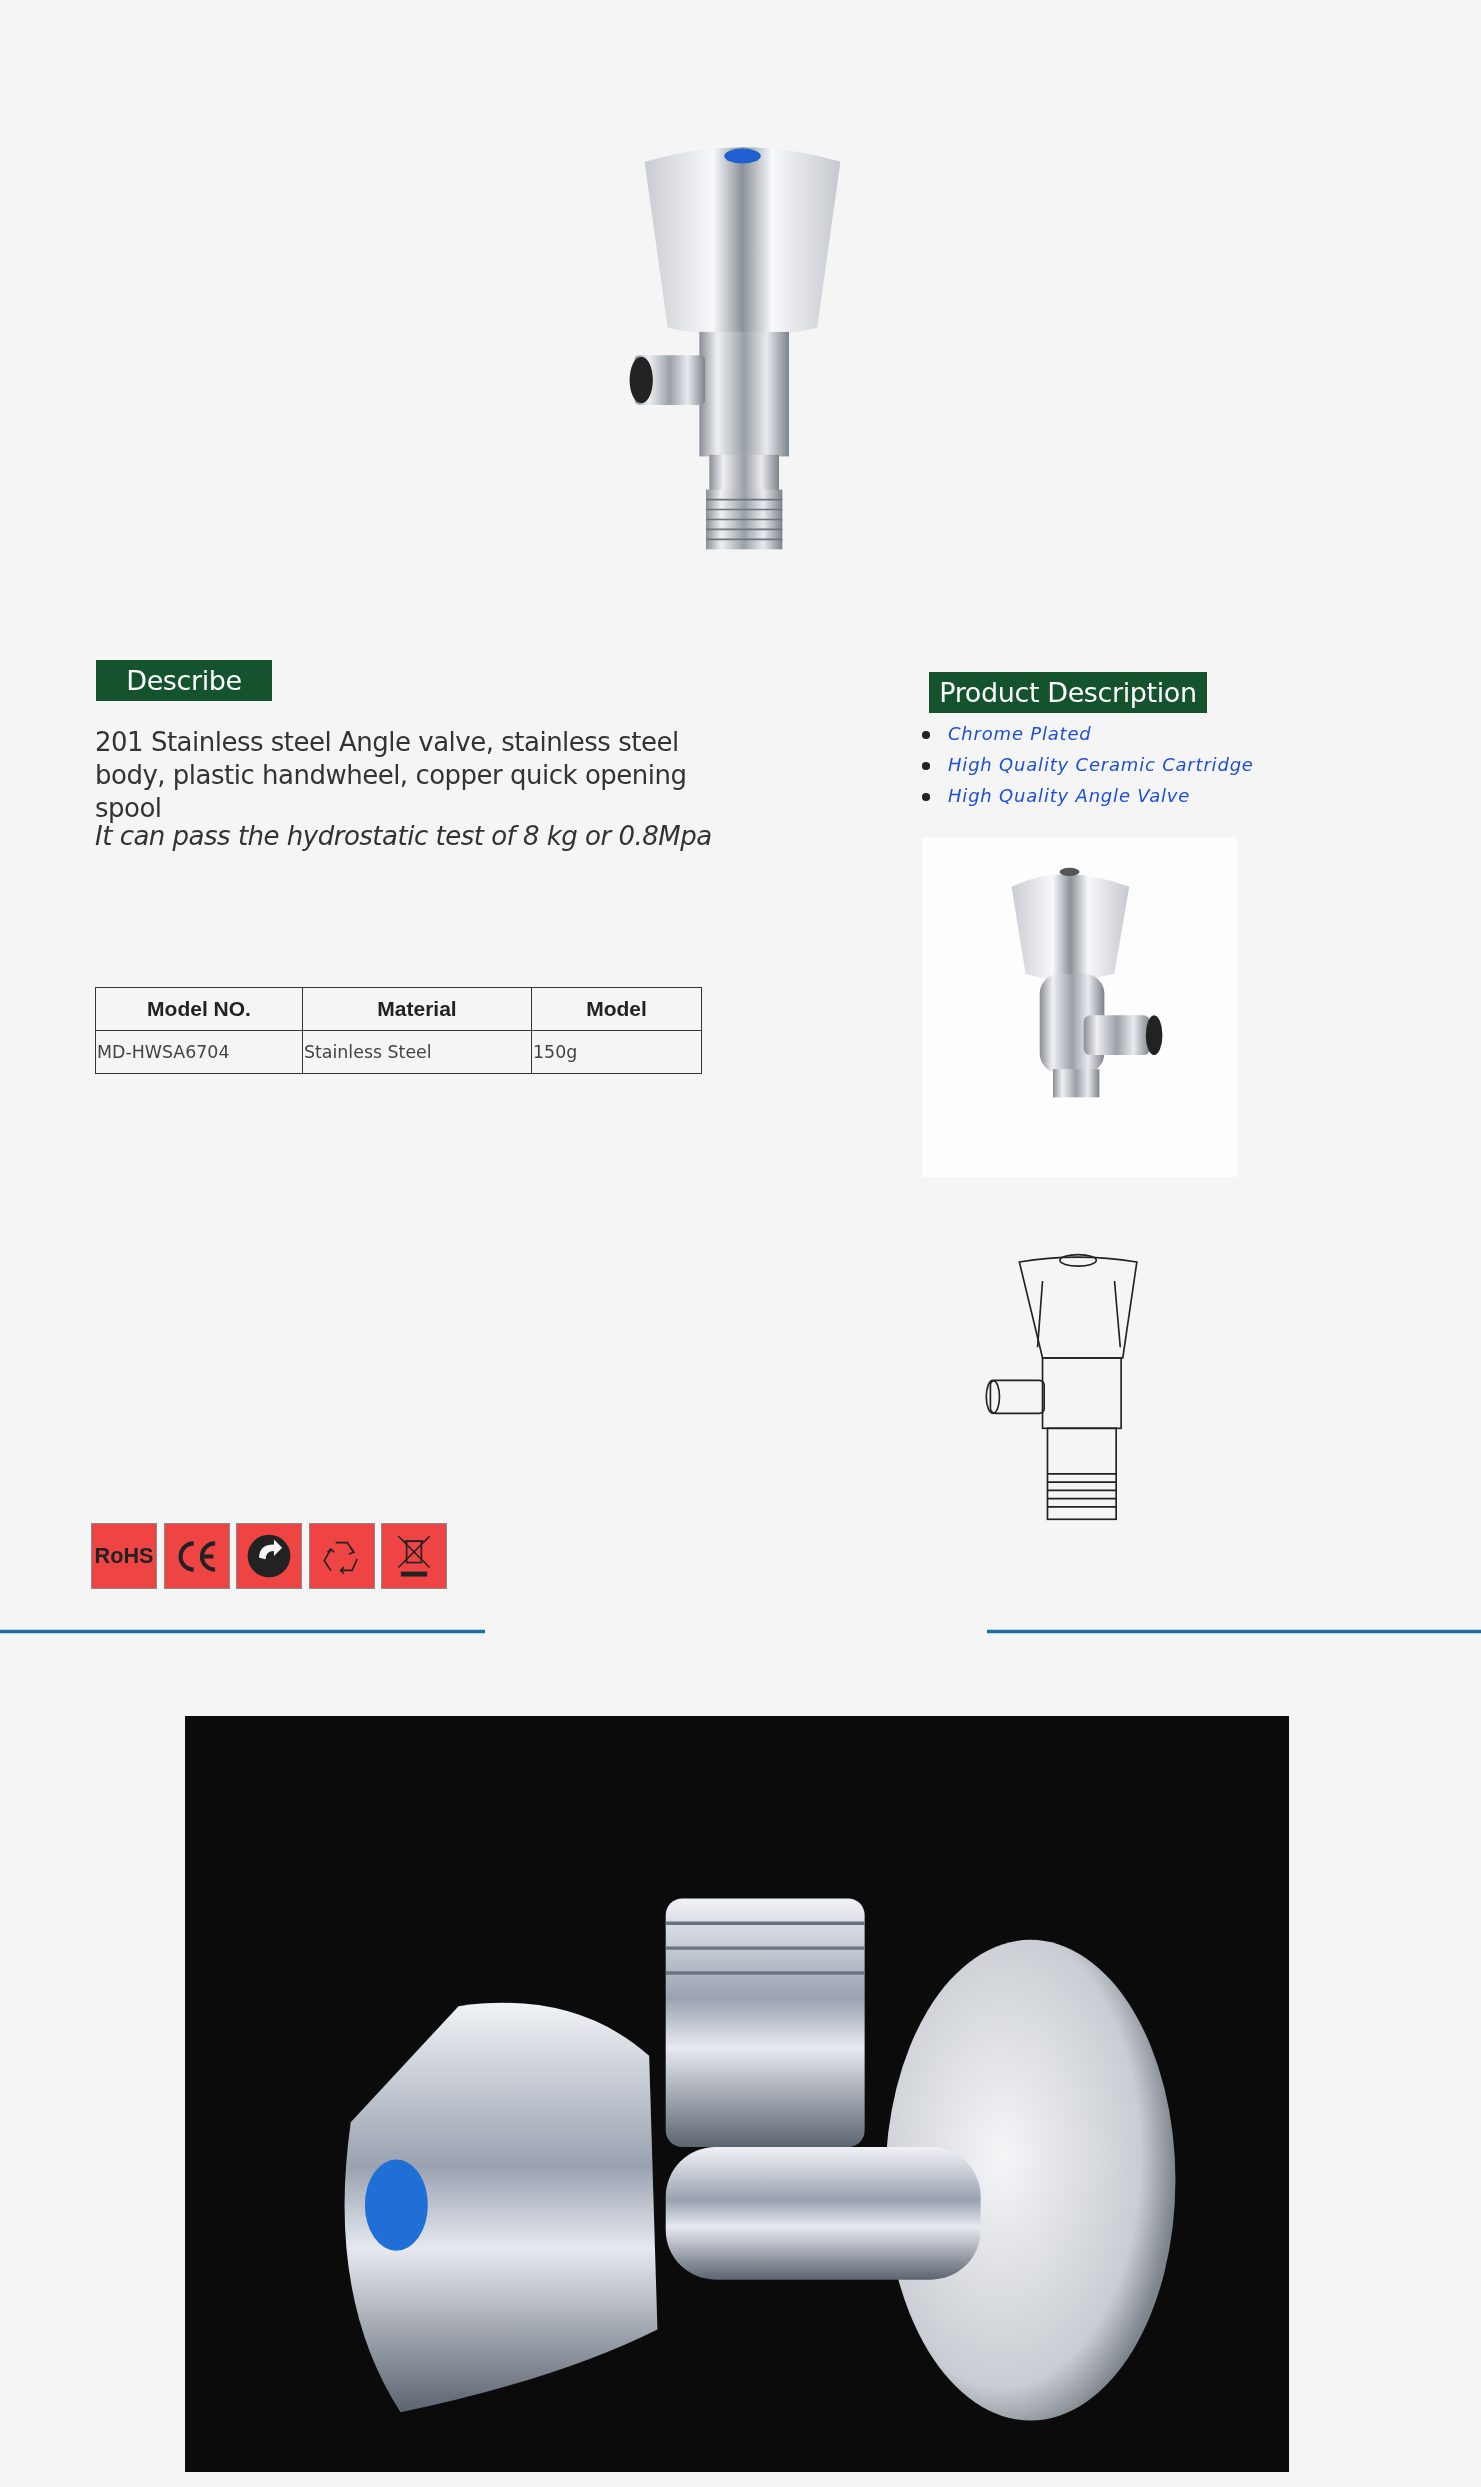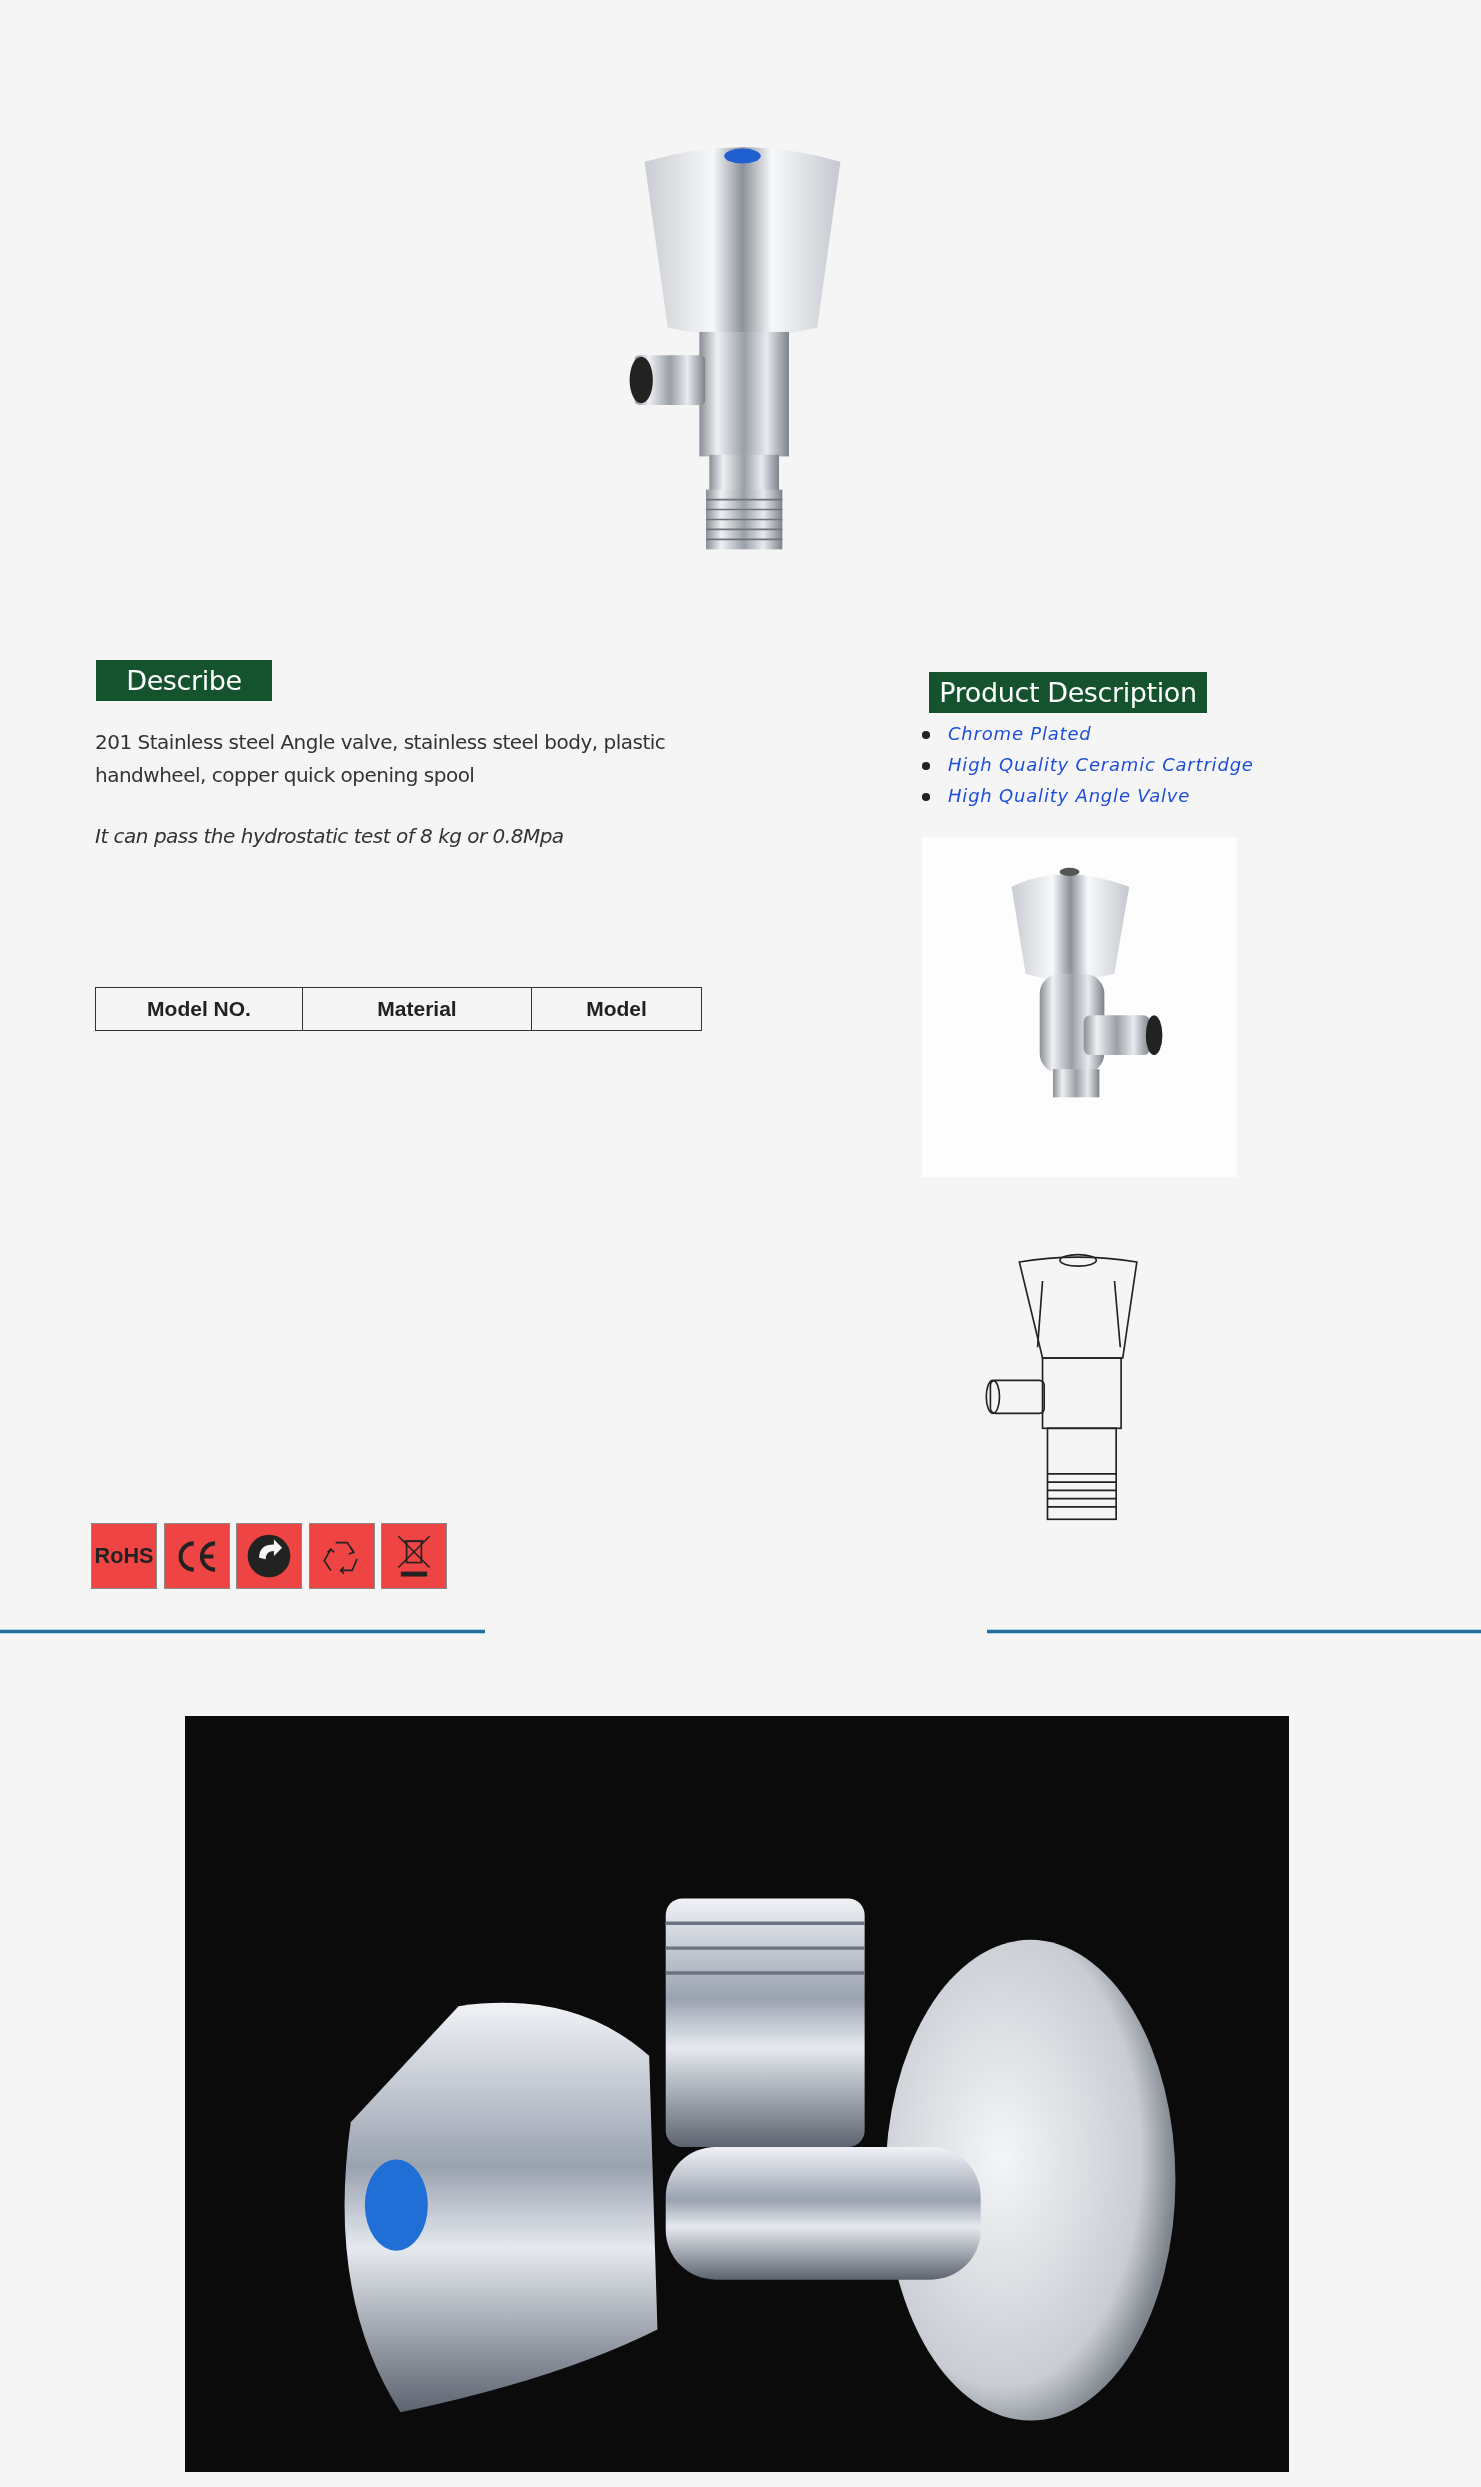--- a/index.html
+++ b/index.html
@@ -16,21 +16,21 @@
   
   .tag {
     position:absolute; background:#14532d; color:#fff;
     font-family:"DejaVu Sans", sans-serif; font-weight:500;
     box-sizing:border-box; display:flex; align-items:center; justify-content:center;
     letter-spacing:-0.4px;
   }
   #describe-tag { left:96px; top:660px; width:176px; height:41px; font-size:27px; }
   #prod-tag { left:929px; top:660px; width:278px; height:41px; font-size:27px;margin-top:12px; }
 
-  .desc { position:absolute; left:95px; font-size:20px; color:#333; line-height:33px; letter-spacing:-0.5px; }
+  .desc { position:absolute; left:95px; font-size:26px; color:#333; line-height:33px; letter-spacing:-0.5px; }
   #desc1 { top:726px; width:630px; }
   #desc2 { top:820px; width:630px;font-style:italic; }
 
   
   #features { left:919px; top:718px; margin:0; padding:0; list-style:none; }
   #features li { font-size:18px; line-height:31px; color:#1d4ed8; letter-spacing:0.8px; position:relative; padding-left:29px;font-style:italic; }
   #features li::before { content:""; position:absolute; left:3.3px; top:13.3px; width:7.5px; height:7.5px; border-radius:50%; background:#222; }
 
   
   #spec { left:95px; top:987px; border-collapse:collapse; width:607px; }
@@ -105,20 +105,25 @@
   <li>High Quality Angle Valve</li>
 </ul>
 
 <table id="spec" class="abs">
   <tbody>
       <tr>
     <th style="width:204px">Model NO.</th>
     <th style="width:226px">Material</th>
     <th>Model</th>
   </tr>
+  <tr>
+    <td>MD-HWSA6704</td>
+    <td>Stainless Steel</td>
+    <td>150g</td>
+  </tr>
 </tbody>
   </table>
 
 <div id="panel" class="abs">
   <svg width="315" height="340" viewBox="0 0 380 410">
     <path d="M108 60 Q170 30 250 60 L232 165 Q170 180 125 165 Z" fill="url(#hnd)"></path>
     <ellipse cx="178" cy="42" rx="12" ry="5" fill="#555"></ellipse>
     <rect x="142" y="165" width="78" height="120" rx="24" fill="url(#chr)"></rect>
     <rect x="195" y="215" width="80" height="48" rx="8" fill="url(#chr)"></rect>
     <ellipse cx="280" cy="239" rx="10" ry="24" fill="#222"></ellipse>

